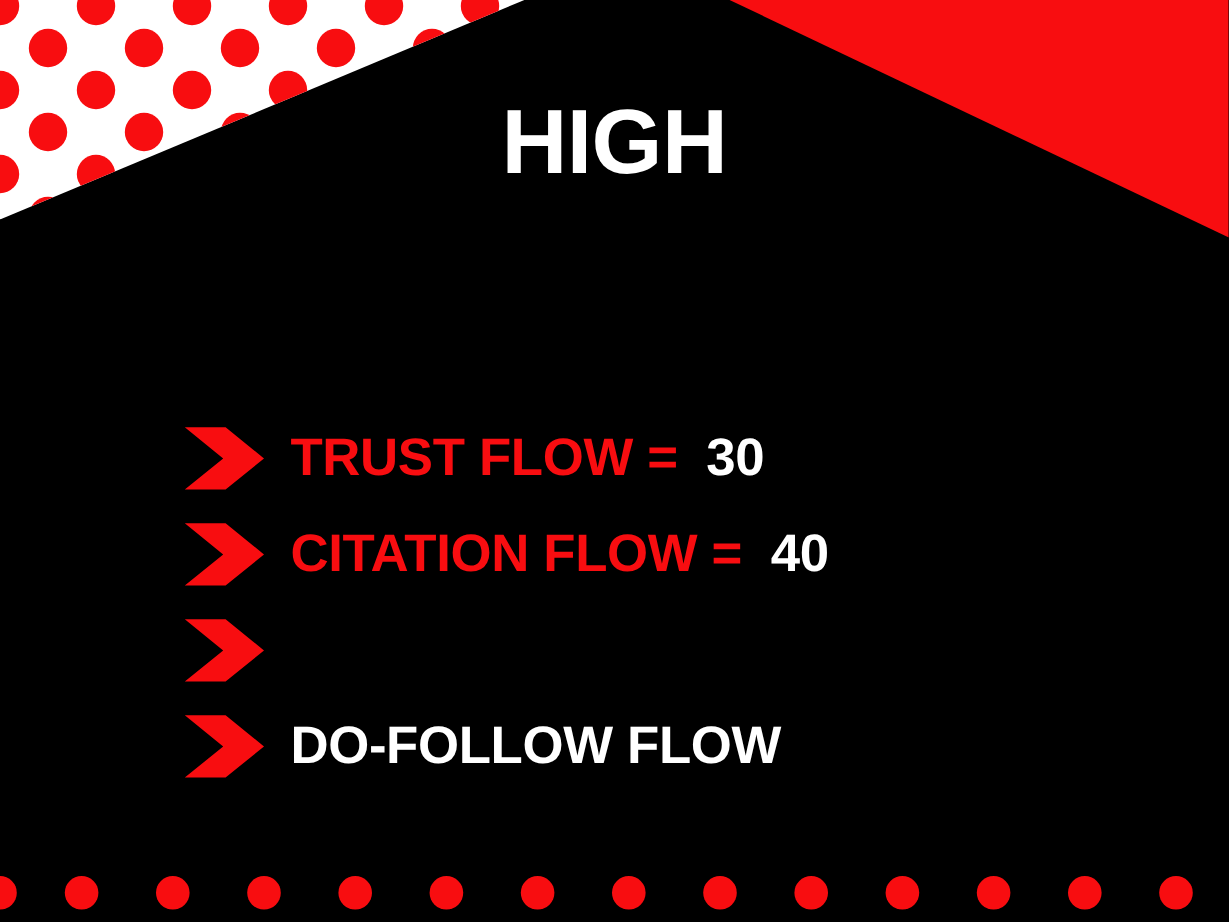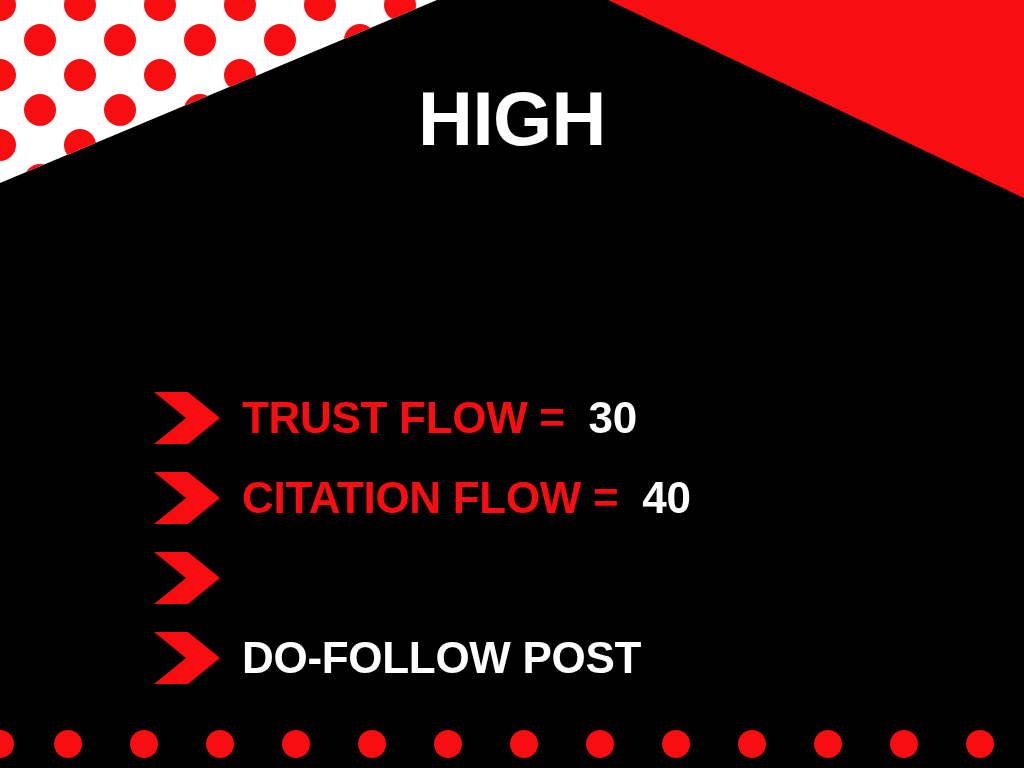--- a/index.html
+++ b/index.html
@@ -54,21 +54,21 @@
     text-transform: uppercase;
     white-space: nowrap;
   }
   .hl-white { color: #ffffff; }
   .hl-red   { color: #f80d10; font-size: 80px; }
 
   
   #feature-list {
     position: absolute;
     left: 150px;
-    top: 378px;
+    top: 342px;
     width: 760px;
   }
   .feature-row {
     display: flex;
     align-items: center;
     height: 80px;
   }
   .bullet-arrow {
     flex: 0 0 auto;
     width: 74px;
@@ -168,21 +168,21 @@
         <polygon points="4,2 38,2 70,28 38,54 4,54 36,28" fill="#f80d10"></polygon>
       </svg>
     </div>
 
     <div class="feature-row">
       <svg class="bullet-arrow" viewBox="0 0 74 56" aria-hidden="true">
         <polygon points="4,2 38,2 70,28 38,54 4,54 36,28" fill="#f80d10"></polygon>
       </svg>
       <div class="feature-text">
         <span class="seg-red"></span>
-        <span class="seg-white">DO-FOLLOW POST</span>
+        <span class="seg-white">DO-FOLLOW FLOW</span>
       </div>
     </div>
 
   </div>
 
   <svg id="bottom-dot-strip" viewBox="0 0 1024 68" aria-hidden="true">
     <g fill="#f80d10">
       <circle cx="0" cy="44" r="14"></circle>
       <circle cx="68" cy="44" r="14"></circle>
       <circle cx="144" cy="44" r="14"></circle>

